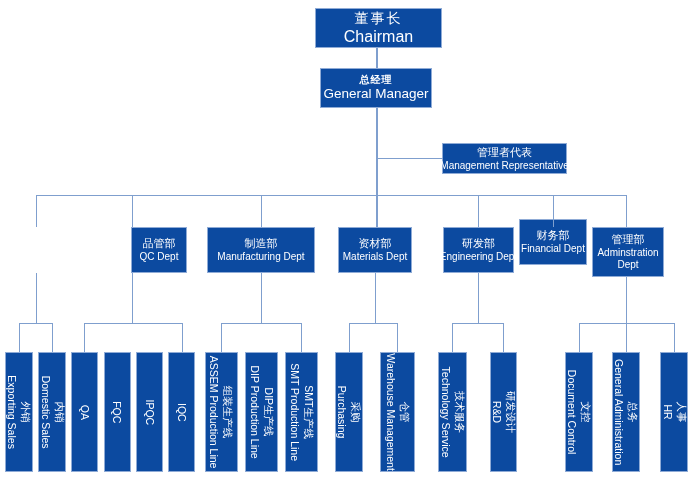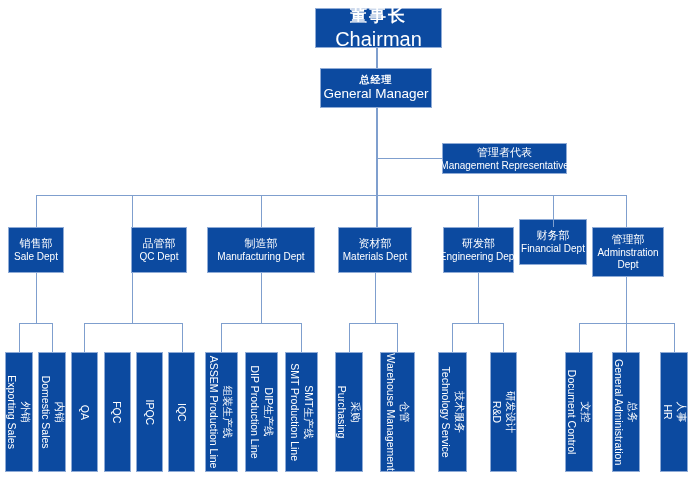--- a/index.html
+++ b/index.html
@@ -9,22 +9,22 @@
   }
   
   .node {
     position:absolute; box-sizing:border-box;
     background:#0c4aa0; border:1px solid #8fabd6; color:#ffffff;
     display:flex; flex-direction:column; align-items:center; justify-content:center;
     text-align:center;
   }
   .node span { display:block; }
   
-  .chairman .zh { font-size:17px; font-weight:700; letter-spacing:2px; line-height:1.25; }
-  .chairman .en { font-size:20px; line-height:1.2; }
+  .chairman .zh { font-size:14px; font-weight:400; letter-spacing:2px; line-height:1.25; }
+  .chairman .en { font-size:16px; line-height:1.2; }
   .gm .zh { font-size:10px; font-weight:700; letter-spacing:1px; line-height:1.3; }
   .gm .en { font-size:13.5px; line-height:1.2; }
   .mr .zh { font-size:11px; line-height:1.3; }
   .mr .en { font-size:10px; line-height:1.2; white-space:nowrap; }
   
   .dept .zh { font-size:11px; line-height:1.35; }
   .dept .en { font-size:10px; line-height:1.25; white-space:nowrap; }
   .dept.wrap .en { white-space:normal; }
   
   .unit {
@@ -56,24 +56,20 @@
   <div class="node gm" style="left:320px;top:68px;width:112px;height:40px;">
     <span class="zh">总经理</span>
     <span class="en">General Manager</span>
   </div>
 
   <div class="node mr" style="left:442px;top:143px;width:125px;height:31px;">
     <span class="zh">管理者代表</span>
     <span class="en">Management Representative</span>
   </div>
 
-  <div class="node dept" style="left:8px;top:227px;width:56px;height:46px;">
-    <span class="zh">销售部</span>
-    <span class="en">Sale Dept</span>
-  </div>
   <div class="node dept" style="left:104px;top:227px;width:56px;height:46px;margin-left:27px;">
     <span class="zh">品管部</span>
     <span class="en">QC Dept</span>
   </div>
   <div class="node dept" style="left:207px;top:227px;width:108px;height:46px;">
     <span class="zh">制造部</span>
     <span class="en">Manufacturing Dept</span>
   </div>
   <div class="node dept" style="left:338px;top:227px;width:74px;height:46px;">
     <span class="zh">资材部</span>

